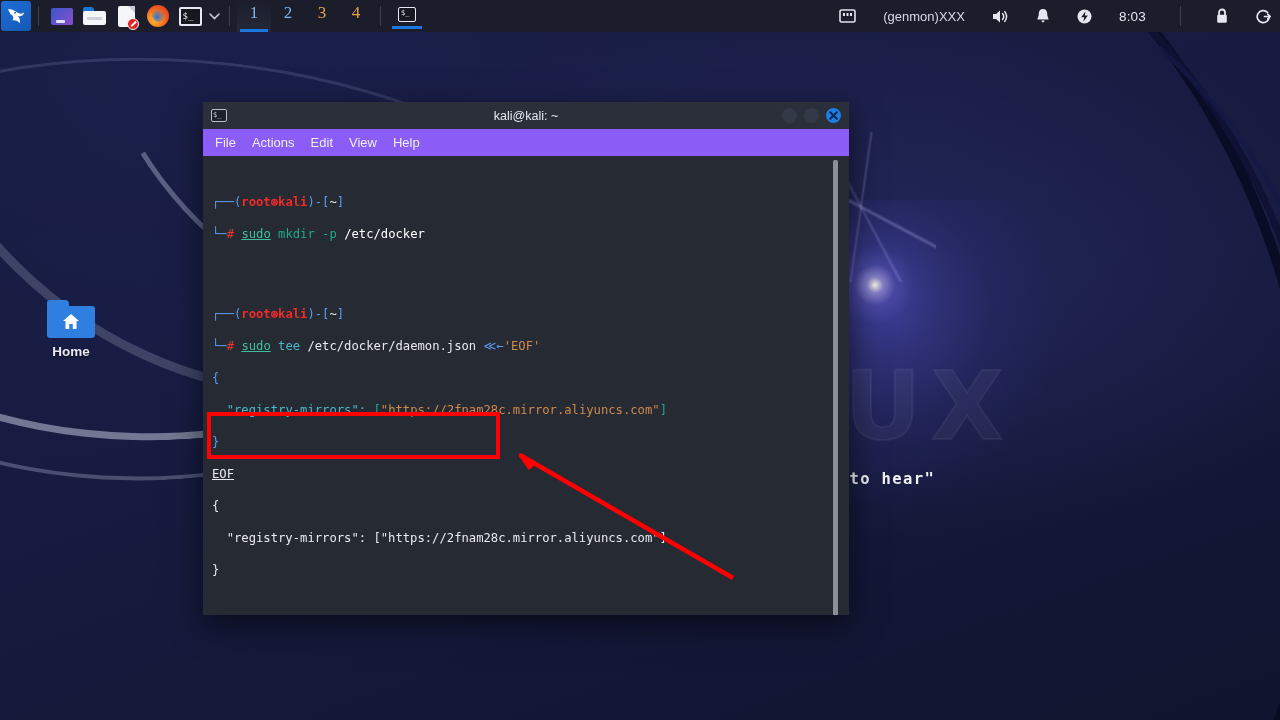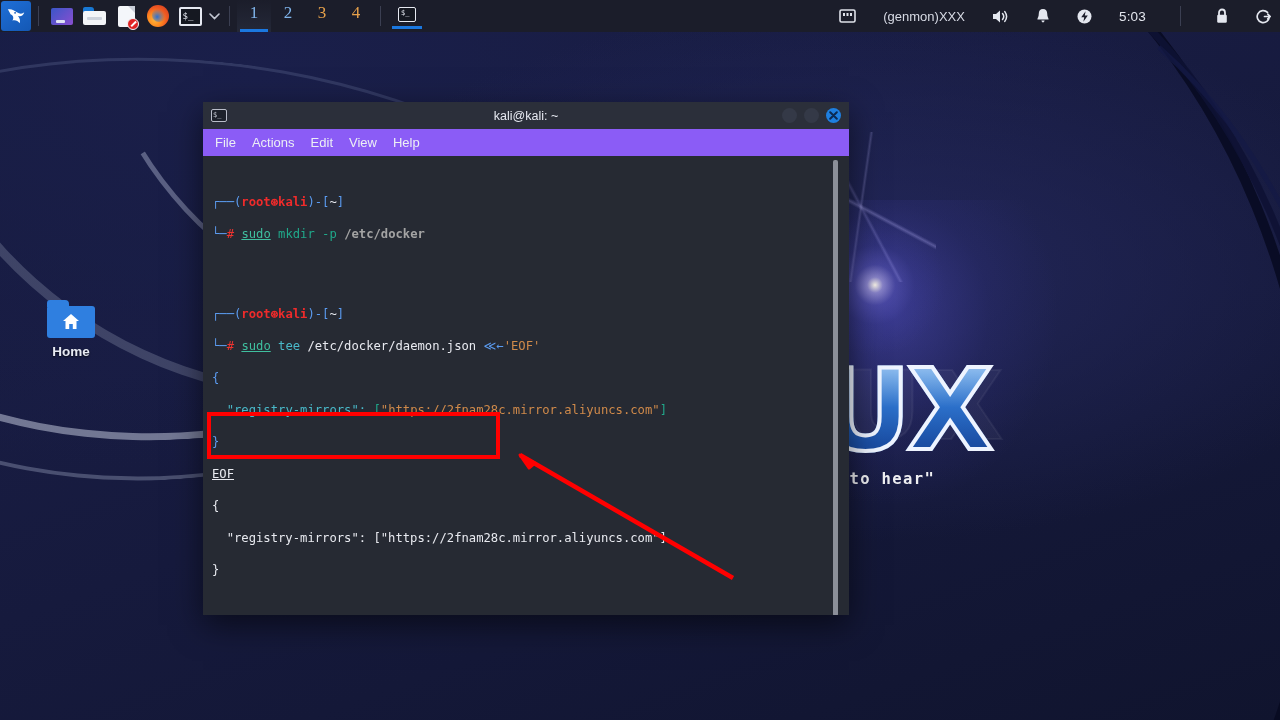--- a/index.html
+++ b/index.html
@@ -173,21 +173,21 @@
     font-size:12.2px; line-height:16px; color:#e8eaf0; white-space:pre;
   }
   .vte .blank{ height:16px; }
   
   .c-blue{ color:#5b9bf0; }
   .c-red{ color:#ef2b2b; font-weight:bold;}
   .c-redlight{ color:#f0332f; }
   .c-green-u{ color:#3fbf9f; text-decoration:underline; }
   .c-cyan{ color:#49b9c9; }
   .c-white{ color:#e8eaf0; }
-  .c-boldwhite{ color:#a3a3a3; font-weight:bold; }
+  .c-boldwhite{ color:#ffffff; font-weight:normal; }
   .c-teal{ color:#20a88a; }
   .c-orange{ color:#d08a4a; }
   .c-keyul{ color:#49b9c9; text-decoration:underline; }
   .c-eofu{ color:#e8eaf0; text-decoration:underline; }
   .tree-top{ color:#5b9bf0; }
   .scrollbar{
     position:absolute; right:11px; top:4px; width:5px; height:460px;
     background:#3a3f4b; border-radius:2px;
   }
   .scrollthumb{ position:absolute; left:0; top:0; width:5px; height:456px;
@@ -235,21 +235,20 @@
   <div class="swoosh sw3"></div>
   <div class="arc arc1"></div>
   <div class="arc arc2"></div>
   <div class="arc arc3"></div>
   <div class="arc arc4"></div>
   <div class="arc arc5"></div>
   <div class="flare"></div>
   <div class="flare-ray"></div>
 
   <div class="wm-kali">KALI LINUX</div>
-  <div class="logo-x">UX</div>
   <div class="wm-quote"><span>"the quieter you become, the more you are able </span><span class="lit">to hear"</span></div>
 
 
 
   <div class="dicon" style="left:16px; top:282px;font-weight:bold;">
     <div class="glyph">
       <div class="homef">
           <div class="tab"></div>
           <div class="body"></div>
         <svg width="16" height="15" viewBox="0 0 16 15">
@@ -341,21 +340,21 @@
           <path d="M7 1 C4.2 1 2.8 3 2.8 5.6 C2.8 9 1.4 10.2 1.4 11.4 H12.6 C12.6 10.2 11.2 9 11.2 5.6 C11.2 3 9.8 1 7 1 Z" fill="#e4e7ef"></path>
           <path d="M5.4 12.6 C5.6 13.8 6.2 14.4 7 14.4 C7.8 14.4 8.4 13.8 8.6 12.6 Z" fill="#e4e7ef"></path>
         </svg>
     </span>
     <span>
       <svg width="15" height="15" viewBox="0 0 15 15">
           <circle cx="7.5" cy="7.5" r="7" fill="#e4e7ef"></circle>
           <path d="M8.6 2.2 L4.2 8.2 H7.2 L6.4 12.8 L10.8 6.6 H7.8 Z" fill="#1b1d2a"></path>
         </svg>
     </span>
-    <span class="clock">5:03</span>
+    <span class="clock">8:03</span>
     <span class="psep"></span>
     <span>
       <svg width="14" height="16" viewBox="0 0 14 16">
           <path d="M4 7 V4.8 C4 2.8 5.4 1.5 7 1.5 C8.6 1.5 10 2.8 10 4.8 V7" stroke="#e4e7ef" stroke-width="1.8" fill="none"></path>
           <rect x="2.2" y="6.8" width="9.6" height="8" rx="1.2" fill="#e4e7ef"></rect>
         </svg>
     </span>
     <span>
       <svg width="15" height="15" viewBox="0 0 15 15">
           <path d="M11.5 3.4 A6 6 0 1 0 13.2 7.5" stroke="#e4e7ef" stroke-width="1.7" fill="none" stroke-linecap="round"></path>

